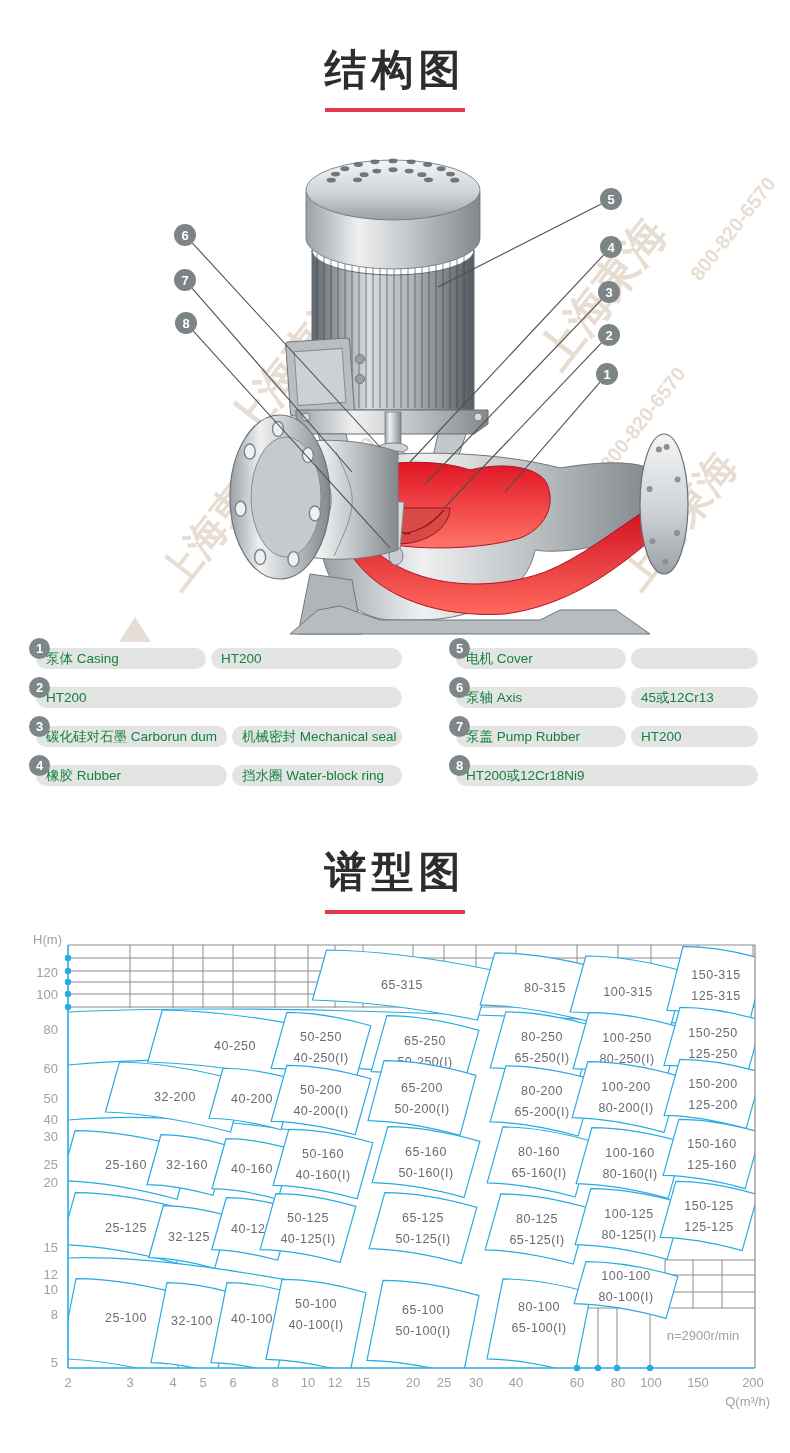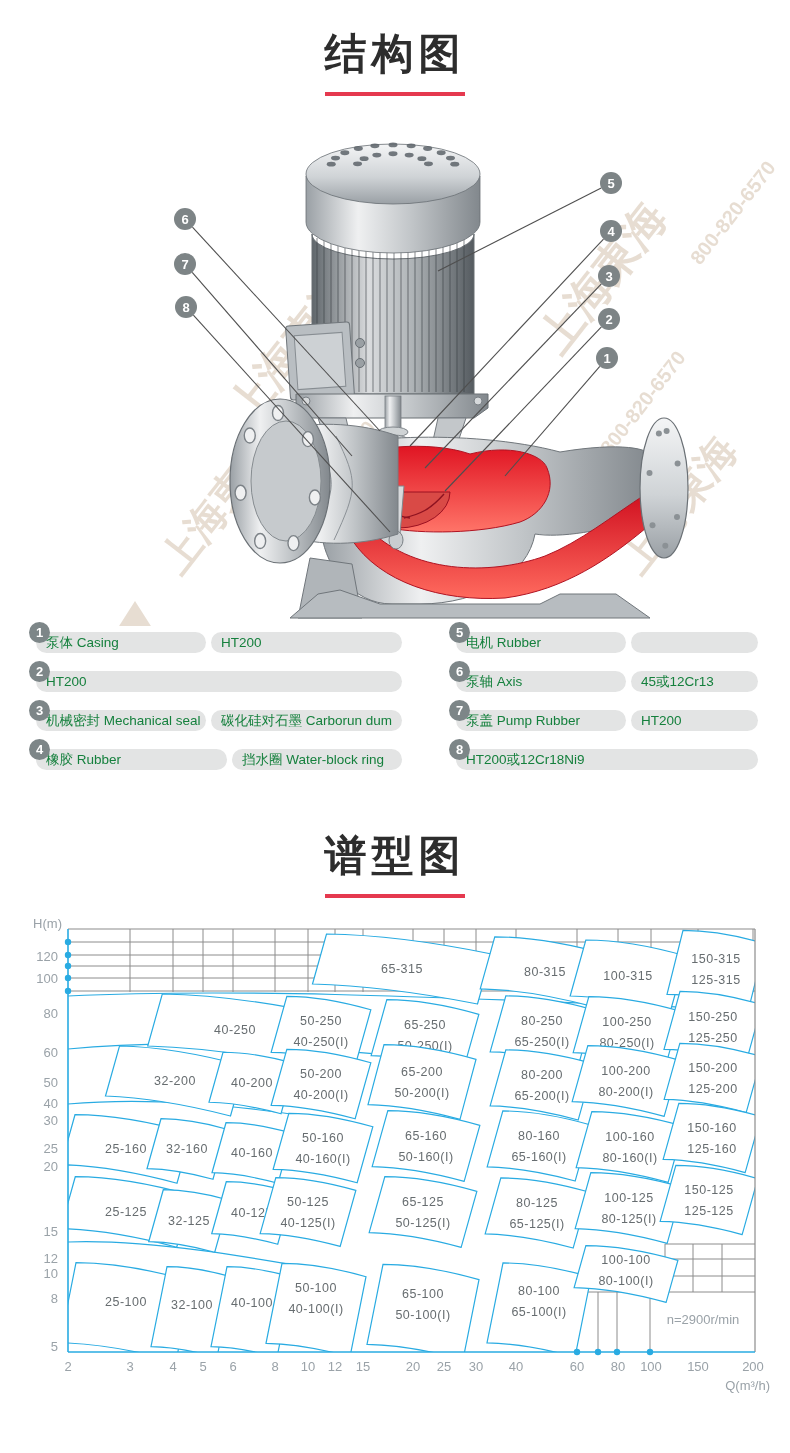--- a/index.html
+++ b/index.html
@@ -1,17 +1,17 @@
 <!DOCTYPE html>
 <html><head>
 <meta charset="utf-8">
 <style>
   html,body{margin:0;padding:0;background:#fff;width:790px;height:1453px;overflow:hidden;
     font-family:"Liberation Sans",sans-serif;}
-  .section-title{padding-top:26px;text-align:center;}
+  .section-title{padding-top:42px;text-align:center;}
   .section-title h2{margin:0;font-size:42px;font-weight:bold;color:#2d2d2d;letter-spacing:5px;}
   .red-bar{width:140px;height:4px;margin:10px auto 0;background:#e5394f;}
   .diagram-wrap{width:790px;height:530px;position:relative;}
   .parts{display:flex;gap:54px;padding:6px 32px 0 36px;}
   .pcol{flex:1;}
   .prow{position:relative;display:flex;gap:5px;margin:0 0 18px 0;}
   .badge{position:absolute;left:-7px;top:-10px;width:21px;height:21px;border-radius:50%;
     background:#7d8688;color:#fff;font-size:13px;font-weight:bold;
     display:flex;align-items:center;justify-content:center;z-index:2;}
   .pcell{background:#e3e4e4;color:#15803d;font-size:13.5px;line-height:21px;height:21px;
@@ -236,33 +236,33 @@
         <span class="badge">1</span>
         <div class="pcell lab">泵体 Casing</div>
         <div class="pcell val">HT200</div>
       </div>
       <div class="prow">
         <span class="badge">2</span>
         <div class="pcell val">HT200</div>
       </div>
       <div class="prow">
         <span class="badge">3</span>
+        <div class="pcell val">碳化硅对石墨 Carborun dum</div>
         <div class="pcell lab">机械密封 Mechanical seal</div>
-        <div class="pcell val">碳化硅对石墨 Carborun dum</div>
       </div>
       <div class="prow">
         <span class="badge">4</span>
         <div class="pcell val">橡胶 Rubber</div>
         <div class="pcell lab">挡水圈 Water-block ring</div>
       </div>
     </div>
   <div class="pcol" id="pcol-right">
       <div class="prow">
         <span class="badge">5</span>
-        <div class="pcell lab">电机 Rubber</div>
+        <div class="pcell lab">电机 Cover</div>
         <div class="pcell val"></div>
       </div>
       <div class="prow">
         <span class="badge">6</span>
         <div class="pcell lab">泵轴 Axis</div>
         <div class="pcell val">45或12Cr13</div>
       </div>
       <div class="prow">
         <span class="badge">7</span>
         <div class="pcell lab">泵盖 Pump Rubber</div>

